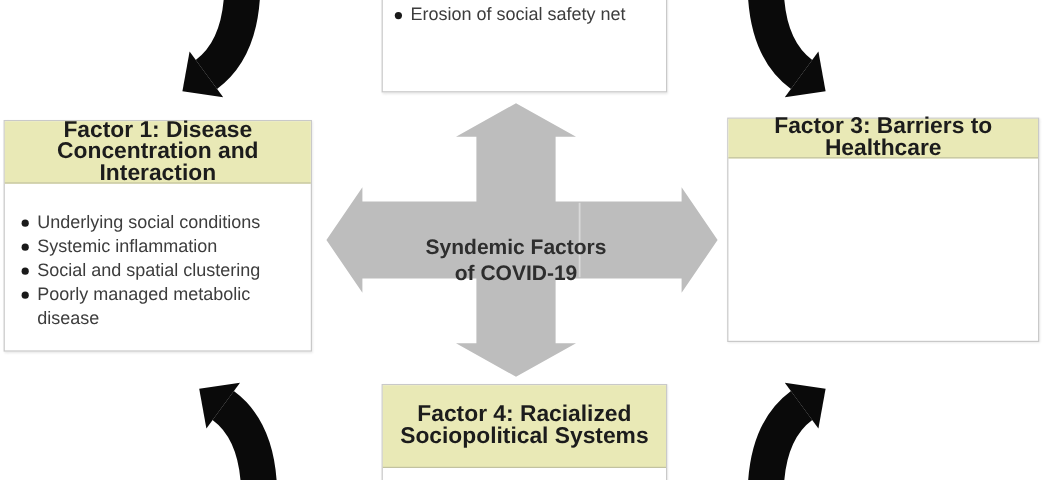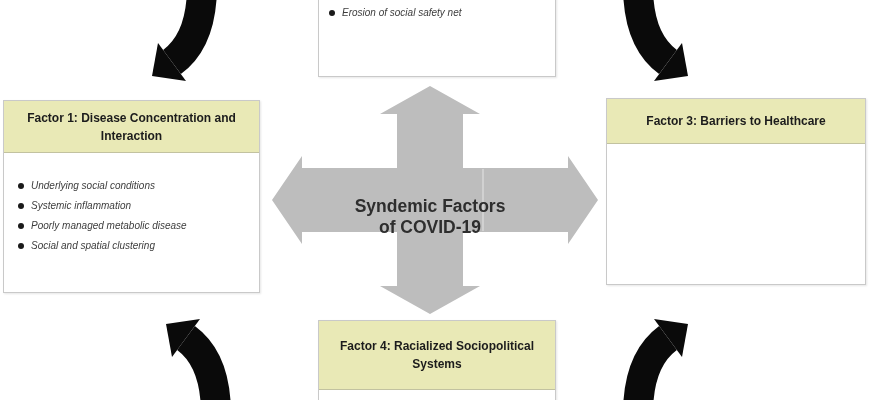--- a/index.html
+++ b/index.html
@@ -8,42 +8,41 @@
     font-family:"Liberation Sans","DejaVu Sans",sans-serif;
   }
   .arrow-layer{position:absolute;left:0;top:0;width:870px;height:400px;}
   .factor-box{
     position:absolute;background:#fff;border:1px solid var(--box_border,#c9c9c9);
     box-sizing:border-box;box-shadow:1px 1px 2px rgba(0,0,0,0.10);
   }
   .box-header{
     background:var(--header_bg,#e9e9b6);border-bottom:1px solid var(--header_border,#c2c2a0);
     display:flex;align-items:center;justify-content:center;text-align:center;
-    font-weight:bold;font-size:12px;line-height:18px;color:#1c1c1c;
+    font-weight:bold;font-size:19px;line-height:18px;color:#1c1c1c;
     box-sizing:border-box;padding:3px 8px;
   }
   .box-body{box-sizing:border-box;}
   .box-body ul{list-style:none;margin:0;padding:0;}
   .box-body li{
-    position:relative;padding-left:14px;font-size:10px;line-height:20px;
+    position:relative;padding-left:14px;font-size:15px;line-height:20px;
     color:var(--text,#3d3d3d);
-    font-style:italic;
   }
   .box-body li::before{
     content:"";position:absolute;left:1px;top:7px;width:6px;height:6px;border-radius:50%;
     background:#1a1a1a;
   }
   
   .box-f1{left:3px;top:100px;width:257px;height:193px;}
   .box-f1 .box-header{height:52px;}
   .box-f1 .box-body{padding:23px 6px 0 13px;}
   .box-f2{left:318px;top:-80px;width:238px;height:157px;}
   .box-f2 .box-body{padding:62px 4px 0 9px;}
   .box-f3{left:606px;top:98px;width:260px;height:187px;}
-  .box-f3 .box-header{height:45px;text-align:center;}
+  .box-f3 .box-header{height:33px;text-align:center;}
   .box-f3 .box-body{padding:27px 4px 0 14px;}
   .box-f4{left:318px;top:320px;width:238px;height:120px;}
   .box-f4 .box-header{height:69px;}
   .box-f4 .box-body{padding:20px 4px 0 13px;}
   
   .center-title{
     position:absolute;left:320px;top:196px;width:220px;text-align:center;
     font-weight:bold;font-size:17.5px;line-height:21px;color:#2e2e2e;
   }
 </style>
@@ -87,22 +86,22 @@
       </ul>
     </div>
   </div>
 
   <div class="factor-box box-f1">
     <div class="box-header">Factor 1: Disease Concentration and Interaction</div>
     <div class="box-body">
       <ul>
         <li>Underlying social conditions</li>
         <li>Systemic inflammation</li>
+        <li>Social and spatial clustering</li>
         <li>Poorly managed metabolic disease</li>
-        <li>Social and spatial clustering</li>
       </ul>
     </div>
   </div>
 
   <div class="factor-box box-f3">
     <div class="box-header">Factor 3: Barriers to Healthcare</div>
   </div>
 
   <div class="factor-box box-f4">
     <div class="box-header">Factor 4: Racialized Sociopolitical Systems</div>

